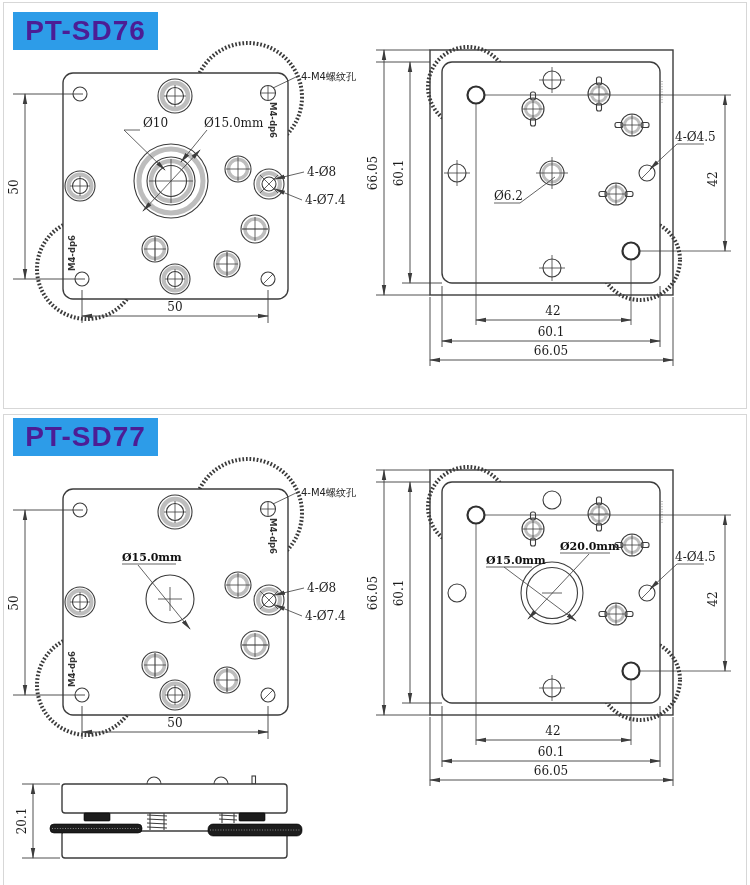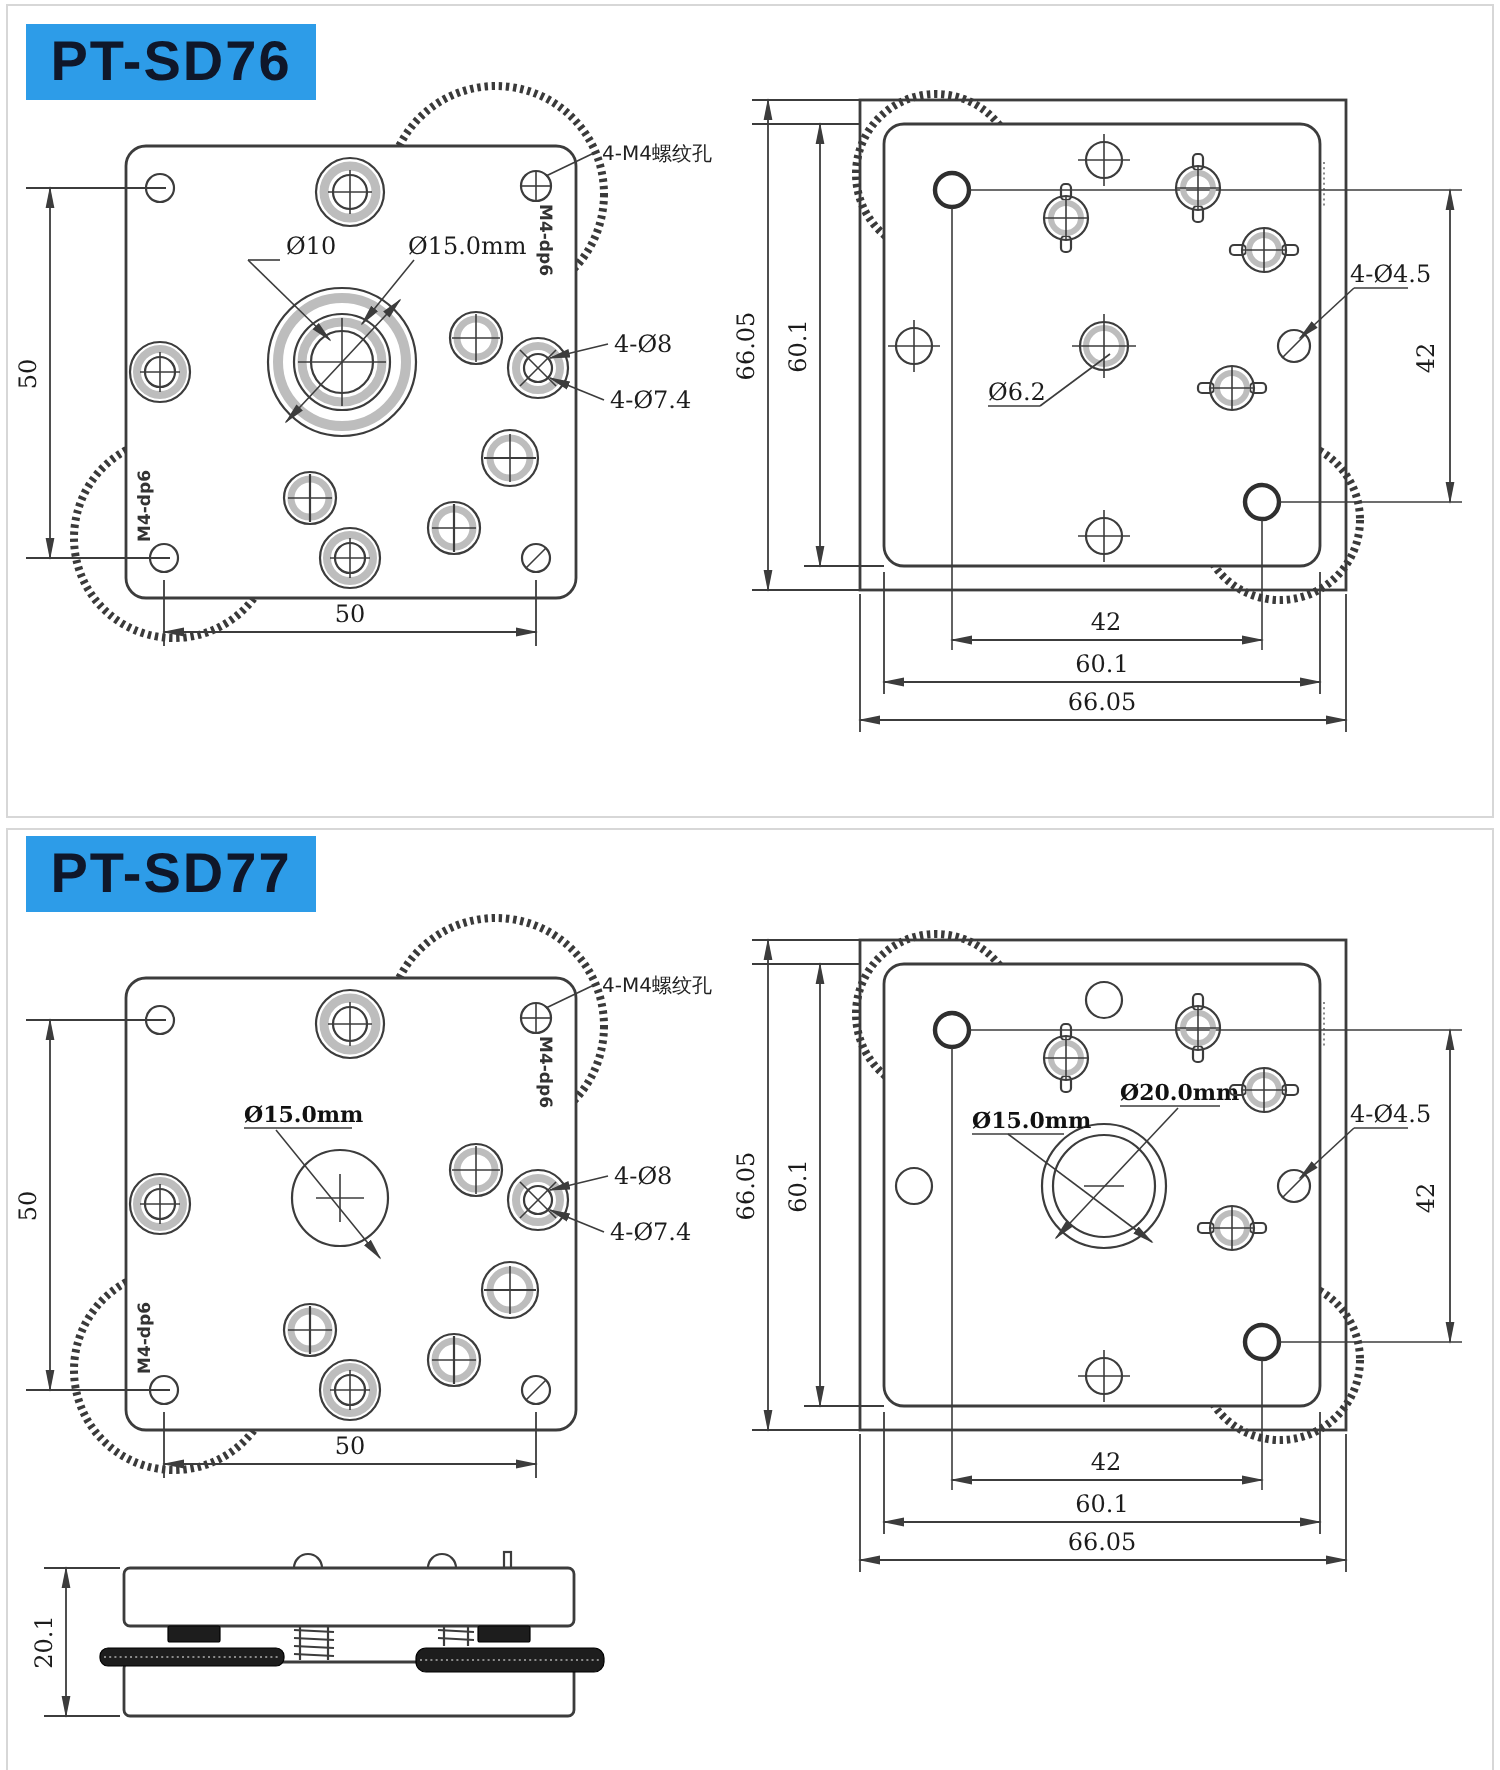--- a/index.html
+++ b/index.html
@@ -3,21 +3,21 @@
 <meta charset="utf-8">
 <style>
   html,body{margin:0;padding:0;background:#fff;}
   .stage{position:relative;width:750px;height:885px;background:#fff;overflow:hidden;
          font-family:"Liberation Sans",sans-serif;}
   .panel{position:absolute;left:3px;width:744px;background:#fff;
          border:1px solid #d7d7d7;box-sizing:border-box;}
   #panel1{top:2px;height:407px;}
   #panel2{top:414px;height:567px;}
   .badge{position:absolute;left:9px;width:145px;height:38px;background:#2d9ce8;
-         color:#0f172a;font-weight:bold;font-size:28px;letter-spacing:1px;
+         color:#4c1d95;font-weight:bold;font-size:28px;letter-spacing:1px;
          display:flex;align-items:center;justify-content:center;z-index:5;}
   #panel1 .badge{top:9px;}
   #panel2 .badge{top:3px;}
   svg{position:absolute;left:0;top:0;}
   
   .pl   {fill:#fff;stroke:#3c3c3c;stroke-width:1.4;}
   .thin {fill:none;stroke:#3c3c3c;stroke-width:1.1;}
   .hair {fill:none;stroke:#3c3c3c;stroke-width:0.8;}
   .bold {fill:none;stroke:#2f2f2f;stroke-width:2.2;}
   .ring {fill:none;stroke:#bdbdbd;}

